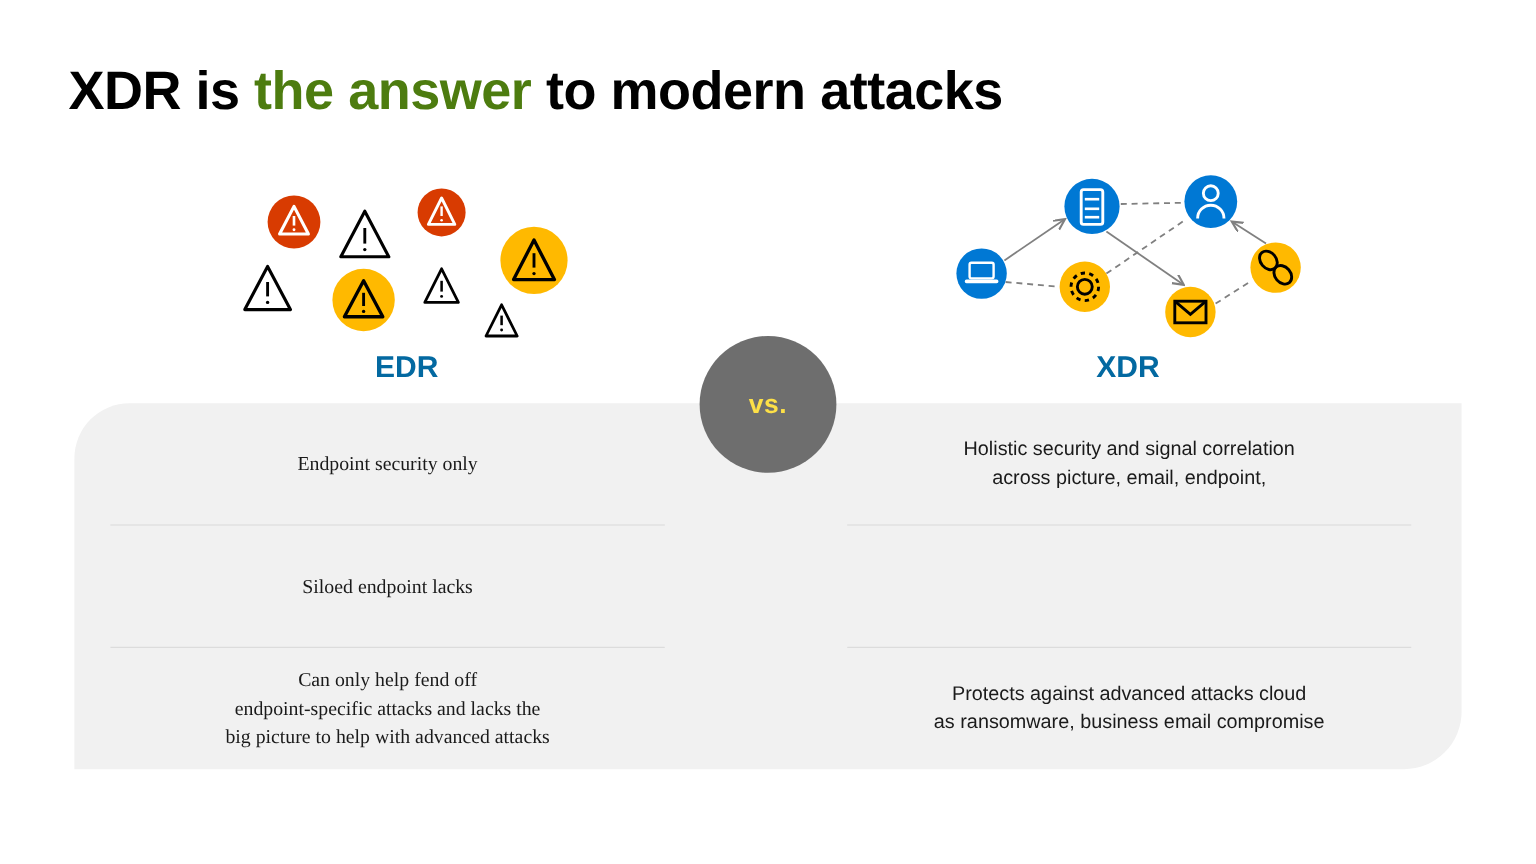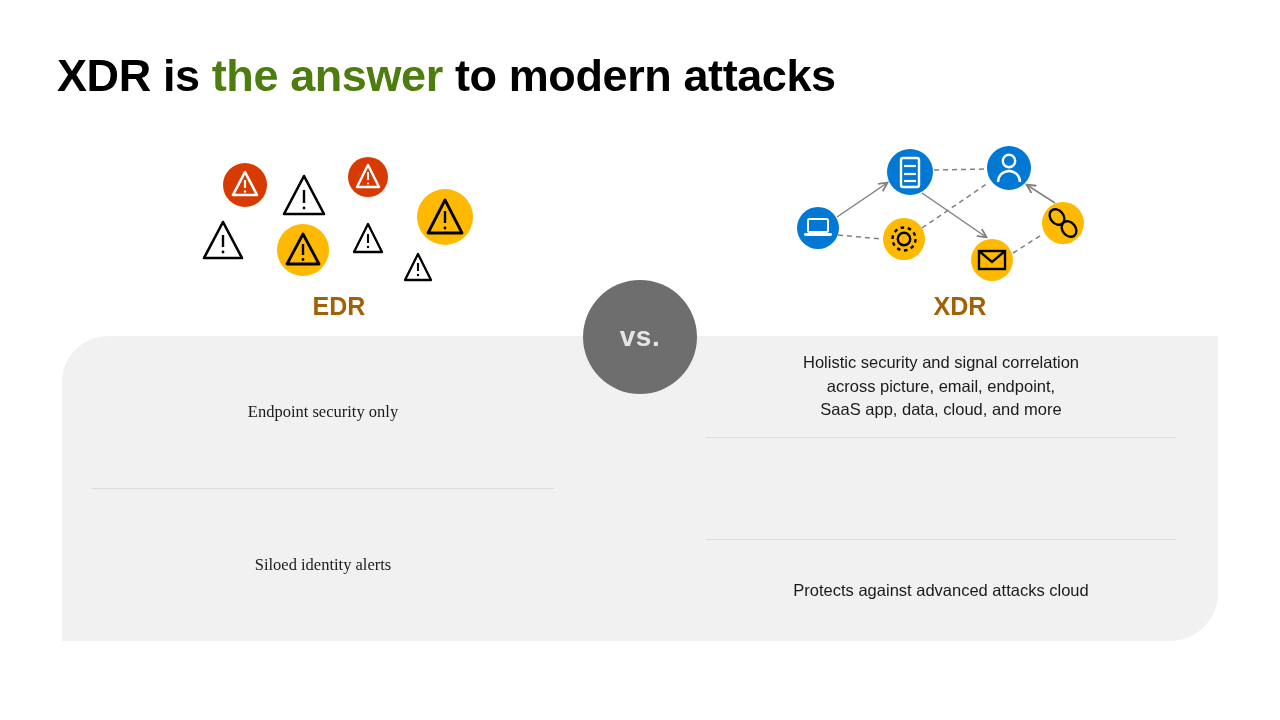--- a/index.html
+++ b/index.html
@@ -72,38 +72,38 @@
   }
   .row + .row { border-top: 1px solid #DCDCDC; }
   .row span { display: block; }
 
   
   .sec-head {
     position: absolute;
     top: 292px;
     font-size: 25px;
     font-weight: bold;
-    color: #a16207;
+    color: #0369a1;
     text-align: center;
     width: 200px;
   }
   .sec-head.edr { left: 239px; }
-  .sec-head.xdr { left: 860px; }
+  .sec-head.xdr { left: 840px; }
 
   
   .vs-badge {
     position: absolute;
     left: 583px;
     top: 280px;
     width: 114px;
     height: 114px;
     border-radius: 50%;
     background: #6E6E6E;
-    color: #e5e5e5;
-    font-size: 28px;
+    color: #fde047;
+    font-size: 22px;
     font-weight: bold;
     display: flex;
     align-items: center;
     justify-content: center;
     letter-spacing: 0.5px;
     z-index: 5;
   }
 
   
   .art {
@@ -249,39 +249,46 @@
   <div class="panel"></div>
 
   <div class="col col-left">
     <div class="row">
       <div>
         <span>Endpoint security only</span>
       </div>
     </div>
     <div class="row">
       <div>
-        <span>Siloed identity alerts</span>
+        <span>Siloed endpoint lacks</span>
+      </div>
+    </div>
+    <div class="row">
+      <div>
+        <span>Can only help fend off</span>
+        <span>endpoint-specific attacks and lacks the</span>
+        <span>big picture to help with advanced attacks</span>
       </div>
     </div>
   </div>
 
   <div class="col col-right">
     <div class="row">
       <div>
         <span>Holistic security and signal correlation</span>
         <span>across picture, email, endpoint,</span>
-        <span>SaaS app, data, cloud, and more</span>
       </div>
     </div>
     <div class="row">
       <div>
       </div>
     </div>
     <div class="row">
       <div>
         <span>Protects against advanced attacks cloud</span>
+        <span>as ransomware, business email compromise</span>
       </div>
     </div>
   </div>
 
   <div class="vs-badge">vs.</div>
 
 </div>
 
 </body></html>

